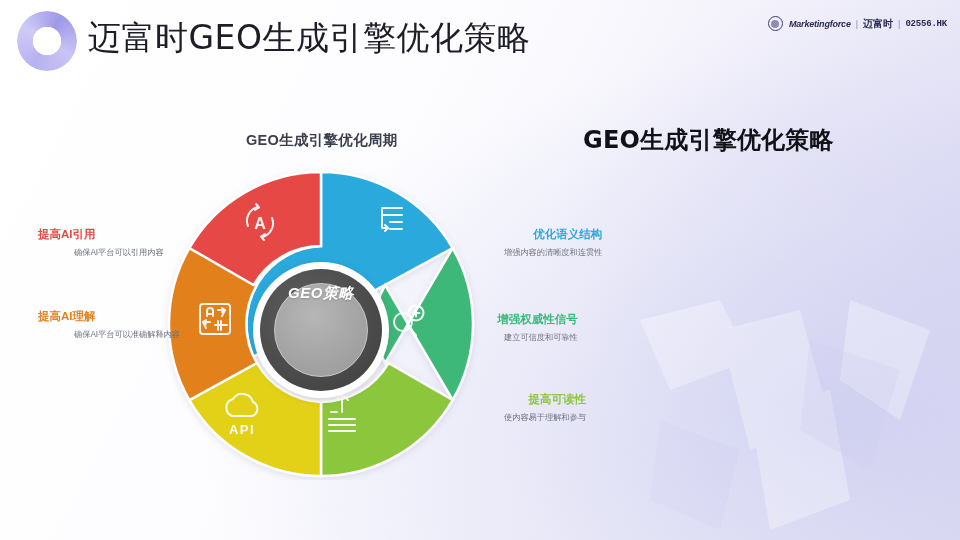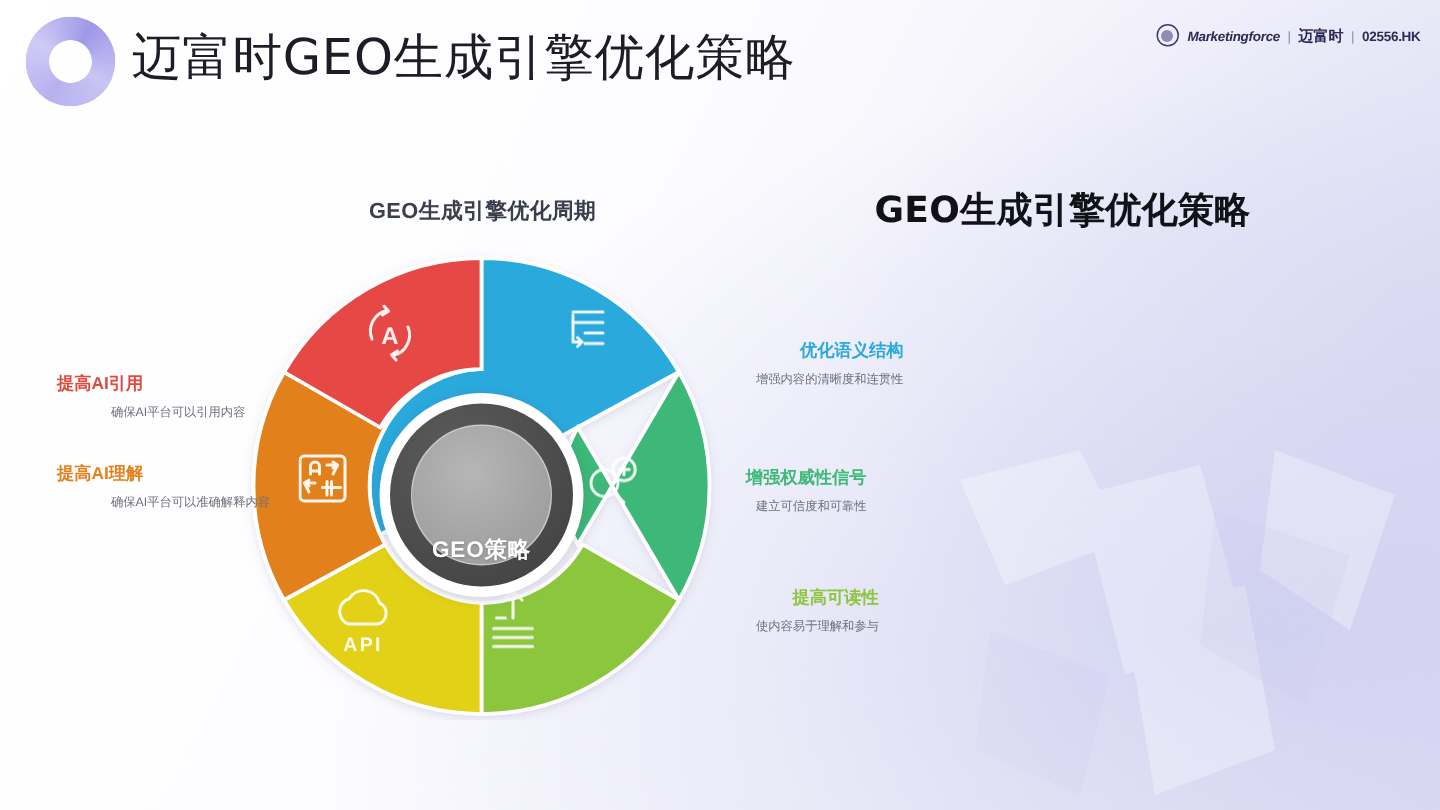--- a/index.html
+++ b/index.html
@@ -25,38 +25,38 @@
     background:conic-gradient(from 210deg,#b7b2ef,#cfcbf6,#9f98e8,#c8c4f4,#b7b2ef);
     -webkit-mask:radial-gradient(circle, transparent 0 33%, #000 34% 100%);
             mask:radial-gradient(circle, transparent 0 33%, #000 34% 100%);}
   .slide-title{position:absolute;left:88px;top:16px;font-size:33px;letter-spacing:.5px;color:#1d1d27;
     font-weight:400;font-family:"DejaVu Sans","Liberation Sans",sans-serif;white-space:nowrap;}
   .brandbar{position:absolute;right:13px;top:16px;display:flex;align-items:center;gap:5px;
     font-size:9px;color:#2b2b55;font-weight:700;}
   .brandbar .mf{letter-spacing:-.2px;font-style:italic;}
   .brandbar .sep{color:#8a8ab0;font-weight:400;}
   .brandbar .cn{font-size:10px;}
-  .brandbar .hk{font-weight:600;letter-spacing:-.2px;}
+  .brandbar .hk{font-weight:600;letter-spacing:-.2px;font-family:Liberation Mono, monospace;}
   .brandmark{width:13px;height:13px;border-radius:50%;border:1.3px solid #3b3b7a;position:relative;margin-right:1px;}
   .brandmark:before{content:"";position:absolute;inset:2.5px;border-radius:50%;background:#3b3b7a;opacity:.55;}
 
   
   .chart-title{position:absolute;left:246px;top:131px;font-size:14.5px;font-weight:700;color:#3b3f4d;letter-spacing:.3px;}
   .donut-wrap{position:absolute;left:160px;top:168px;width:322px;height:312px;}
   .donut-wrap svg{display:block;}
   .hub{position:absolute;left:253px;top:262px;width:136px;height:136px;border-radius:50%;
     background:#ffffff;display:flex;align-items:center;justify-content:center;
     box-shadow:0 2px 7px rgba(60,60,90,.18);}
   .hub-outer{width:122px;height:122px;border-radius:50%;
     background:radial-gradient(circle at 38% 32%,#5d5d5d 0%,#4c4c4c 55%,#3e3e3e 100%);
     display:flex;align-items:center;justify-content:center;}
   .hub-inner{width:92px;height:92px;border-radius:50%;
     background:radial-gradient(circle at 42% 34%,#b6b6b6 0%,#a3a3a3 60%,#9a9a9a 100%);
-    display:flex;align-items:flex-end;justify-content:center;
-    border:1.5px solid #c9c9c9;}
+    display:flex;align-items:flex-start;justify-content:center;
+    border:1.5px solid #c9c9c9;font-style:italic;}
   .hub-label{color:#ffffff;font-size:15px;font-weight:700;letter-spacing:.5px;
     text-shadow:0 1px 2px rgba(0,0,0,.18);}
 
   
   .lbl{position:absolute;}
   .lbl .t{font-size:11.5px;font-weight:700;line-height:1.2;white-space:nowrap;}
   .lbl .d{font-size:8.2px;color:#6c6f7d;margin-top:6px;line-height:1.3;white-space:nowrap;margin-left:36px;}
   .lbl.left{text-align:left;left:38px;}
   .lbl.right{text-align:right;left:468px;}
 
@@ -182,21 +182,21 @@
 
   <div class="hub">
     <div class="hub-outer">
       <div class="hub-inner">
         <span class="hub-label">GEO策略</span>
       </div>
     </div>
   </div>
 
   <div class="lbl left" style="top:228px;">
-    <div class="t" style="color:#e04a3f;margin-top:22px;">提高AI引用</div>
+    <div class="t" style="color:#e04a3f;">提高AI引用</div>
     <div class="d">确保AI平台可以引用内容</div>
   </div>
   <div class="lbl left" style="top:310px;">
     <div class="t" style="color:#e2811e;">提高AI理解</div>
     <div class="d">确保AI平台可以准确解释内容</div>
   </div>
 
   <div class="lbl right" style="top:228px;">
     <div class="t" style="color:#29a9dd;">优化语义结构</div>
     <div class="d">增强内容的清晰度和连贯性</div>

